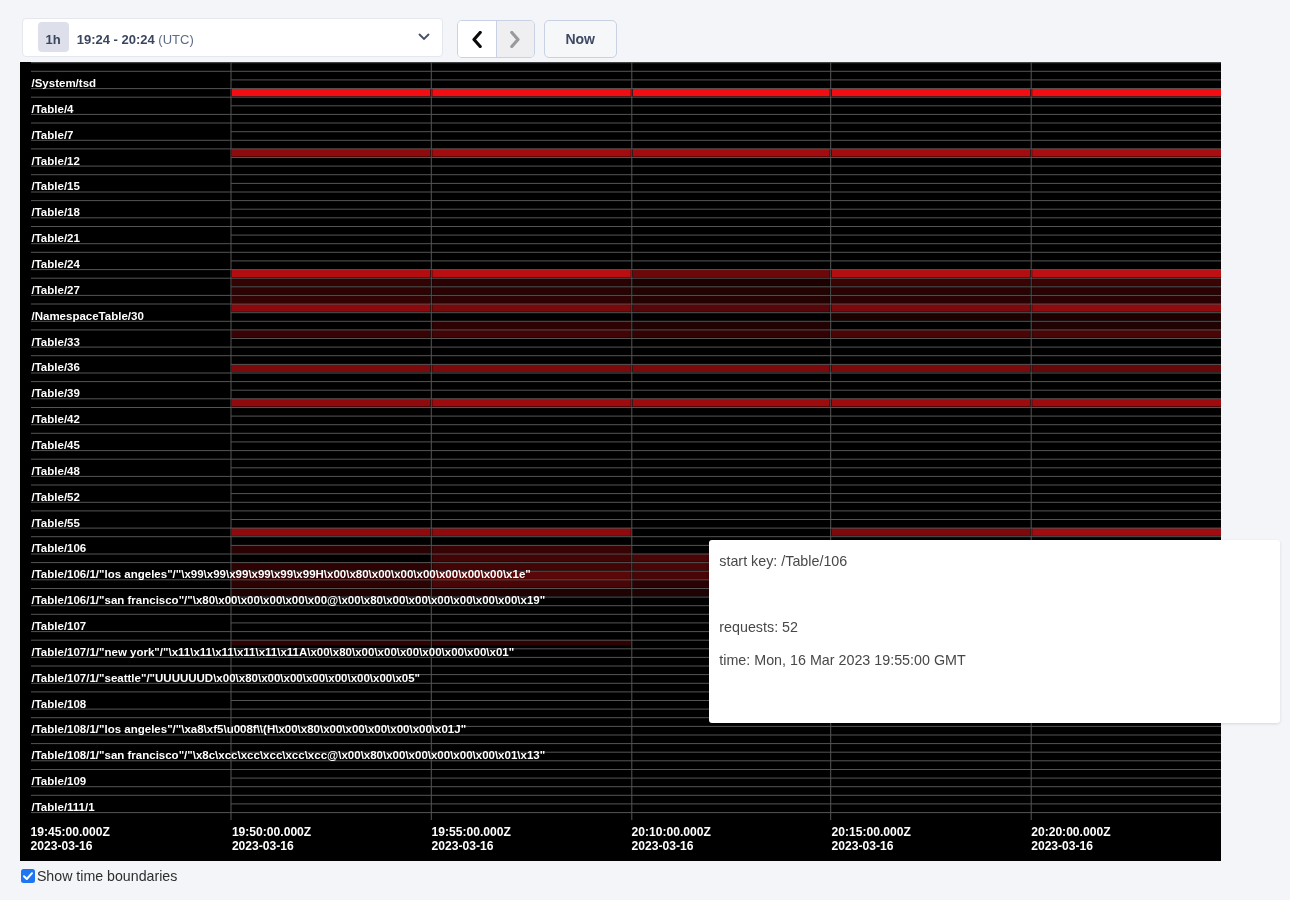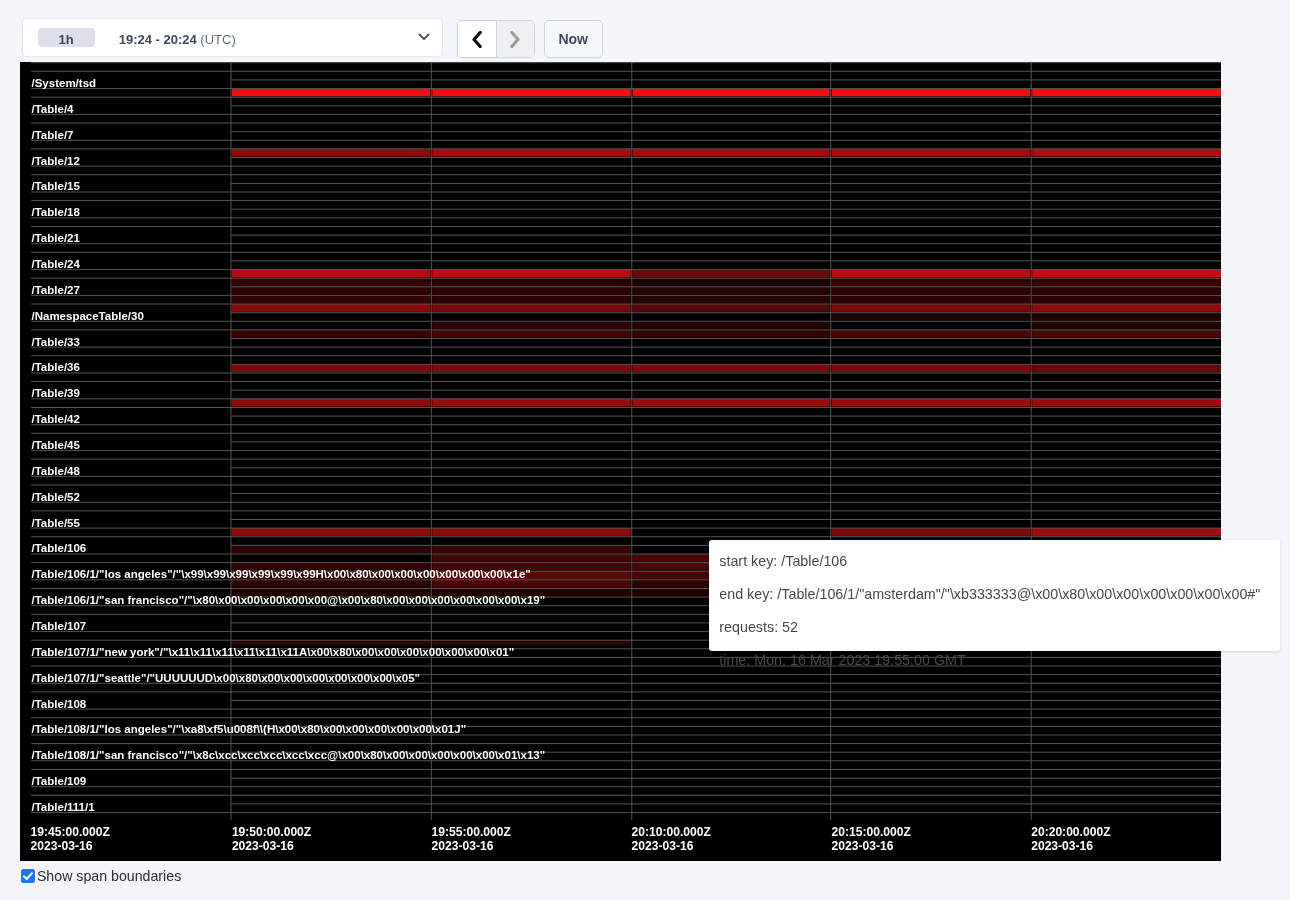--- a/index.html
+++ b/index.html
@@ -1,32 +1,32 @@
 <!DOCTYPE html>
 <html><head>
 <meta charset="utf-8">
 <style>
 * { margin:0; padding:0; box-sizing:border-box; }
 html,body { width:1290px; height:900px; background:#f4f5f9; font-family:"Liberation Sans",sans-serif; position:relative; overflow:hidden; }
 .abs { position:absolute; }
 
 .selbox { left:21.5px; top:18px; width:421px; height:38.5px; background:#fff; border:1px solid #e4e7ee; border-radius:4px; display:flex; align-items:center; }
-.chip { margin-left:15px; background:#dde0ea; border-radius:4px; height:19px; padding:0 21px; display:flex; align-items:center; font-size:13px; font-weight:bold; color:#3a455e; }
+.chip { margin-left:15px; background:#dde0ea; border-radius:4px; height:30px; padding:0 8px; display:flex; align-items:center; font-size:13px; font-weight:bold; color:#3a455e; }
 .chip span { position:relative; top:2.6px; }
-.trange { margin-left:24px; font-size:13px; font-weight:bold; color:#3a455e; position:relative; top:2.6px; }
+.trange { margin-left:8px; font-size:13px; font-weight:bold; color:#3a455e; position:relative; top:2.6px; }
 .trange .utc { font-weight:normal; color:#5e6b84; }
 .selcaret { position:absolute; right:12px; top:14px; }
 .btngrp { left:457px; top:19.8px; width:78px; height:38.7px; background:#fff; border:1px solid #c9d1e4; border-radius:5px; display:flex; }
 .btngrp .b1 { width:38.5px; height:100%; display:flex; align-items:center; justify-content:center; border-right:1px solid #c9d1e4; border-radius:4px 0 0 4px; background:#fff; }
 .btngrp .b2 { flex:1; display:flex; align-items:center; justify-content:center; background:#efeff1; border-radius:0 4px 4px 0; }
-.nowbtn { left:543.7px; top:19.8px; width:59px; height:38.7px; background:#f6f7f9; border:1px solid #c9d1e4; border-radius:5px; display:flex; align-items:center; justify-content:center; font-size:14px; font-weight:bold; color:#3e4a63; }
+.nowbtn { left:543.7px; top:19.8px; width:73px; height:38.7px; background:#f6f7f9; border:1px solid #c9d1e4; border-radius:5px; display:flex; align-items:center; justify-content:center; font-size:14px; font-weight:bold; color:#3e4a63; }
 
 .kv { left:20px; top:62px; width:1201px; height:799px; }
 
-.tip { left:708.5px; top:540px; width:571px; height:111px; background:#fff; border-radius:3px; box-shadow:0 1px 3px rgba(0,0,0,0.12); font-size:14.3px; color:#484848; }
+.tip { left:708.5px; top:540px; width:571px; height:183px; background:#fff; border-radius:3px; box-shadow:0 1px 3px rgba(0,0,0,0.12); font-size:14.3px; color:#484848; }
 .tip div { position:absolute; left:10.8px; white-space:nowrap; }
 
 .cbx { left:20.5px; top:869px; width:14px; height:14px; background:#1f76f2; border-radius:2.5px; }
 .cblab { left:36.9px; top:867.8px; font-size:14.2px; color:#2e2e2e; }
 </style>
 </head>
 <body>
 <div class="abs selbox">
   <div class="chip">
       <span>1h</span>
@@ -171,20 +171,19 @@
       <text x="611.5" y="773.6">20:10:00.000Z</text>
       <text x="611.5" y="788.0">2023-03-16</text>
       <text x="811.5" y="773.6">20:15:00.000Z</text>
       <text x="811.5" y="788.0">2023-03-16</text>
       <text x="1011.2" y="773.6">20:20:00.000Z</text>
       <text x="1011.2" y="788.0">2023-03-16</text>
     </g>
 </svg>
 <div class="abs tip">
   <div style="top:13px">start key: /Table/106</div>
-  <div style="top:45.8px">end key: /Table/106/1/"amsterdam"/"\xb333333@\x00\x80\x00\x00\x00\x00\x00\x00#"</div>
   <div style="top:78.8px">requests: 52</div>
   <div style="top:111.8px">time: Mon, 16 Mar 2023 19:55:00 GMT</div>
 </div>
 <div class="abs cbx"><svg width="14" height="14" viewBox="0 0 14 14">
       <path d="M3 7.2 L5.8 10 L11 4.2" stroke="#fff" stroke-width="2" fill="none" stroke-linecap="round" stroke-linejoin="round"></path>
     </svg></div>
-<div class="abs cblab">Show span boundaries</div>
+<div class="abs cblab">Show time boundaries</div>
 
 </body></html>

